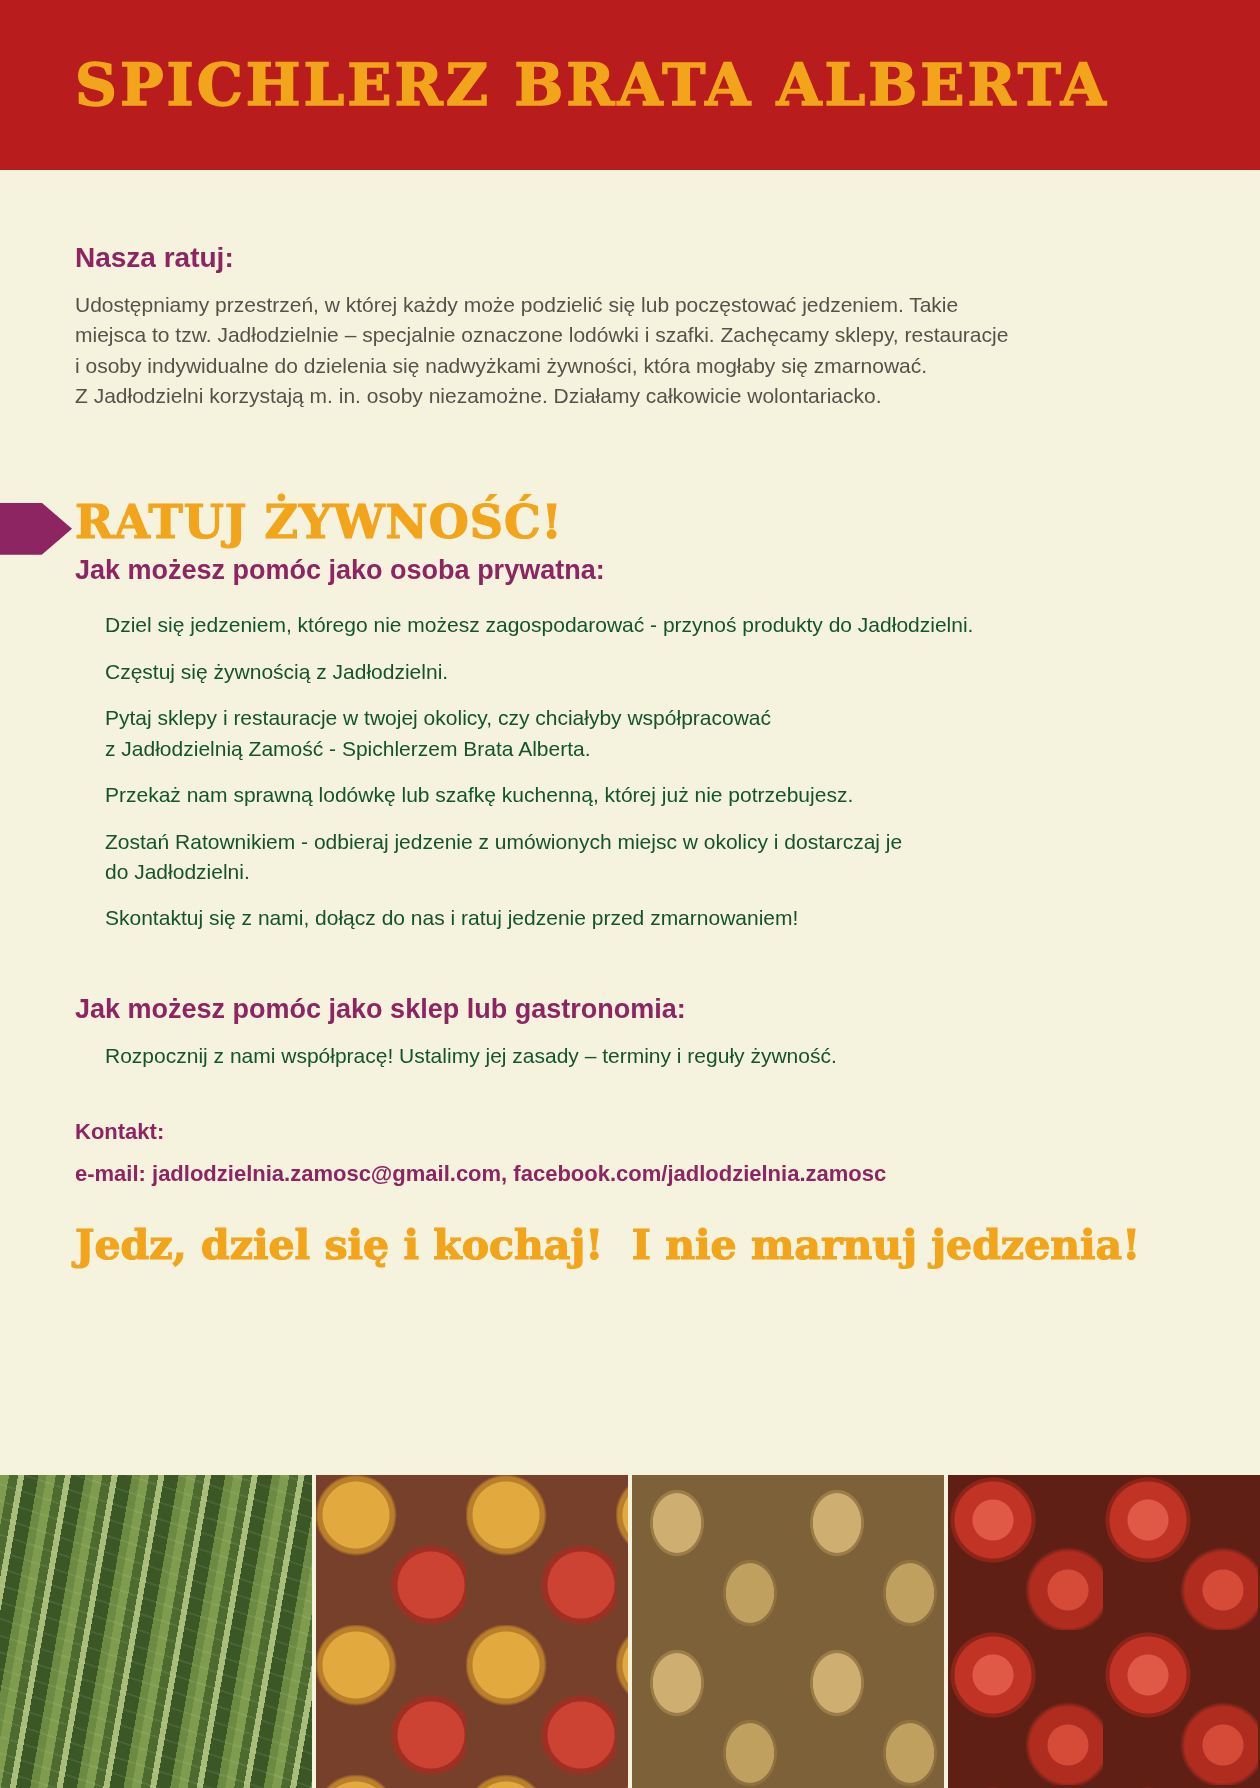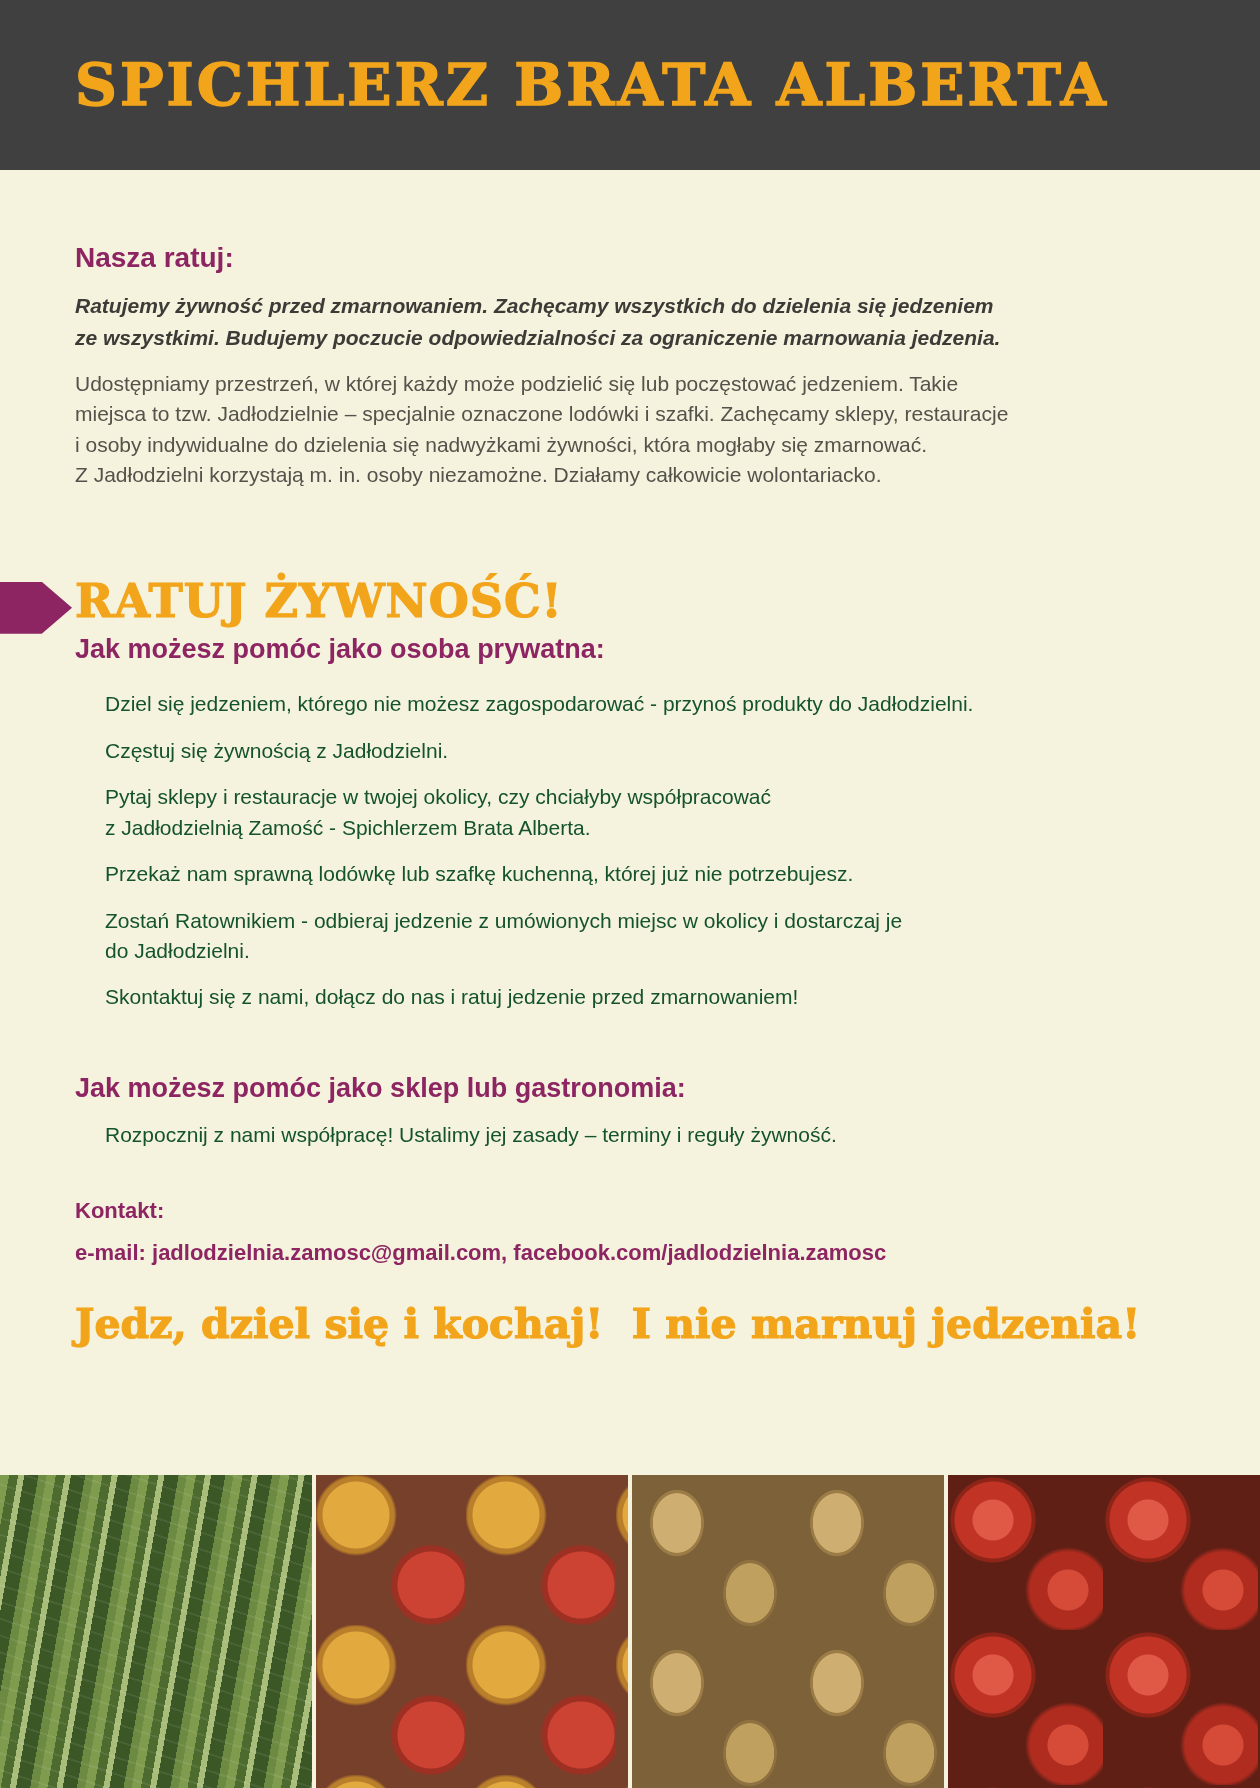--- a/index.html
+++ b/index.html
@@ -10,21 +10,21 @@
     position:relative;
     width:1260px;
     height:1788px;
     background:#f5f2dd;
     overflow:hidden;
   }
 
   
   .masthead {
     height:170px;
-    background:#404040;
+    background:#b91c1c;
     display:flex;
     align-items:center;
     padding-left:75px;
   }
   .masthead h1 {
     font-family:"DejaVu Serif", serif;
     font-weight:700;
     font-size:58px;
     letter-spacing:3px;
     color:#f2a51b;
@@ -164,22 +164,20 @@
 
 <div class="page">
 
   <header class="masthead">
     <h1>SPICHLERZ BRATA ALBERTA</h1>
   </header>
 
   <main class="content">
 
     <h2 class="maroon-h mission-heading">Nasza ratuj:</h2>
-    <p class="lead">Ratujemy żywność przed zmarnowaniem. Zachęcamy wszystkich do dzielenia się jedzeniem
-ze wszystkimi. Budujemy poczucie odpowiedzialności za ograniczenie marnowania jedzenia.</p>
     <p class="body-text">Udostępniamy przestrzeń, w której każdy może podzielić się lub poczęstować jedzeniem. Takie
 miejsca to tzw. Jadłodzielnie – specjalnie oznaczone lodówki i szafki. Zachęcamy sklepy, restauracje
 i osoby indywidualne do dzielenia się nadwyżkami żywności, która mogłaby się zmarnować.
 Z Jadłodzielni korzystają m. in. osoby niezamożne. Działamy całkowicie wolontariacko.</p>
 
     <section class="cta">
       <span class="ribbon"></span>
       <h2 class="banner">RATUJ ŻYWNOŚĆ!</h2>
 
       <h3 class="maroon-h sub">Jak możesz pomóc jako osoba prywatna:</h3>

